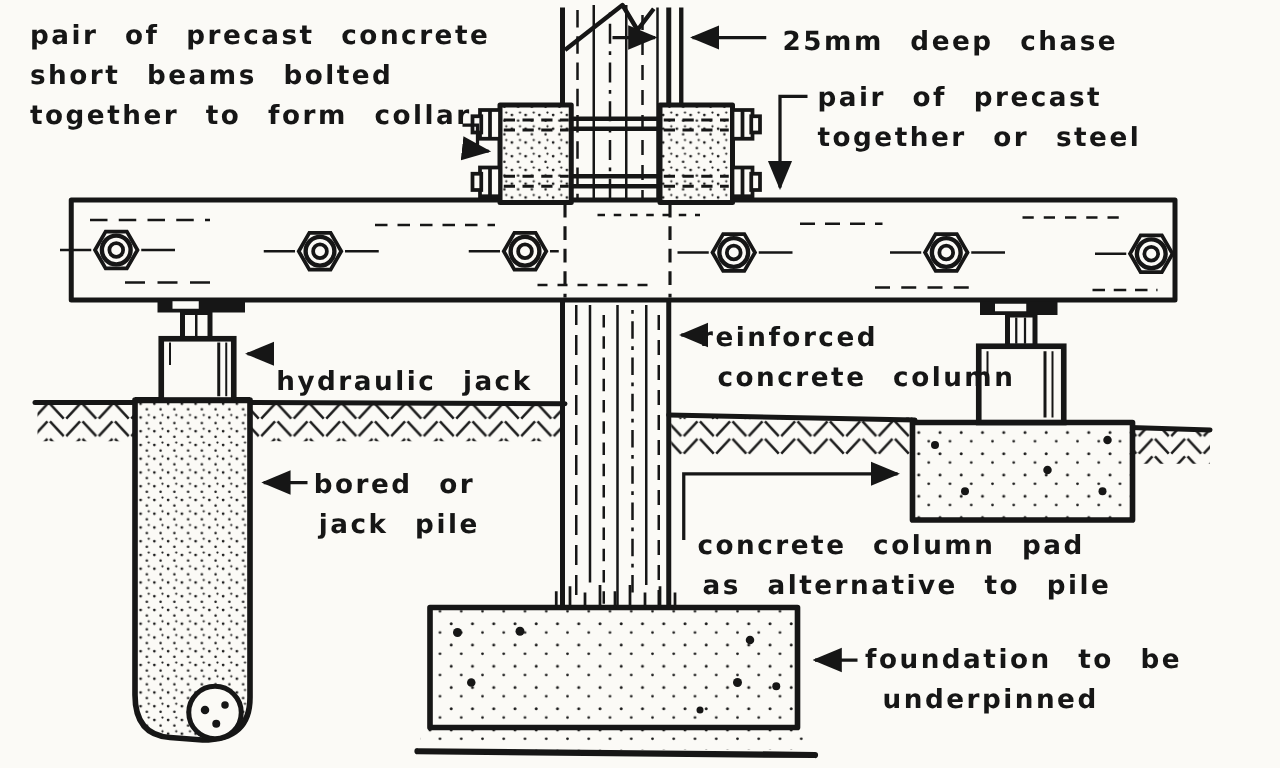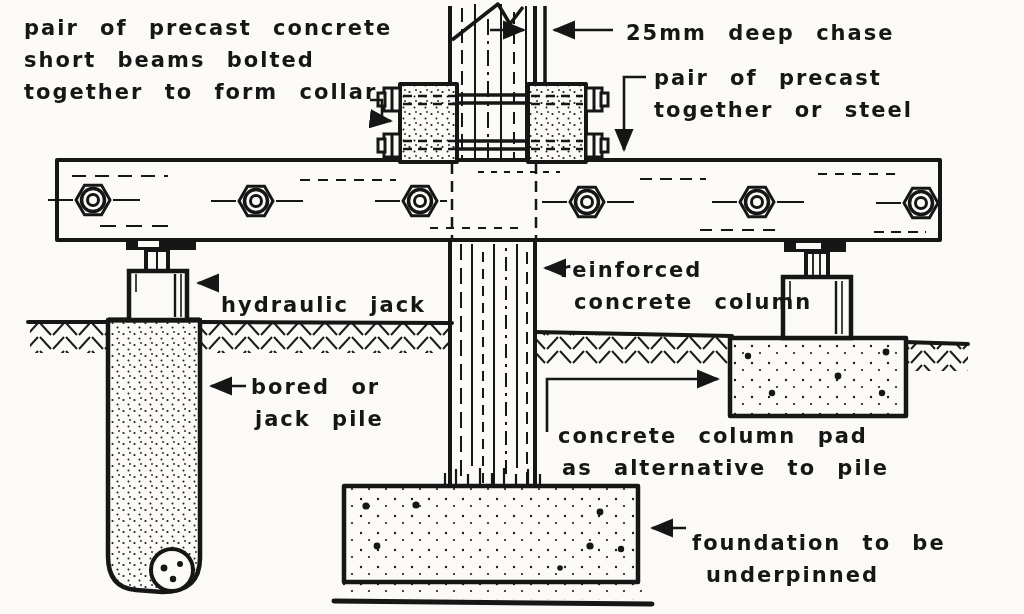--- a/index.html
+++ b/index.html
@@ -293,18 +293,18 @@
 <div class="label" style="left:251px;top:371px;">
   <div>bored or</div>
   <div class="indent2">jack pile</div>
 </div>
 
 <div class="label" style="left:558px;top:420px;">
   <div>concrete column pad</div>
   <div class="indent2">as alternative to pile</div>
 </div>
 
-<div class="label" style="left:692px;top:511px;margin-top:16px;">
+<div class="label" style="left:692px;top:511px;">
   <div>foundation to be</div>
   <div class="indent1">underpinned</div>
 </div>
 
 </div>
 
 </body></html>

